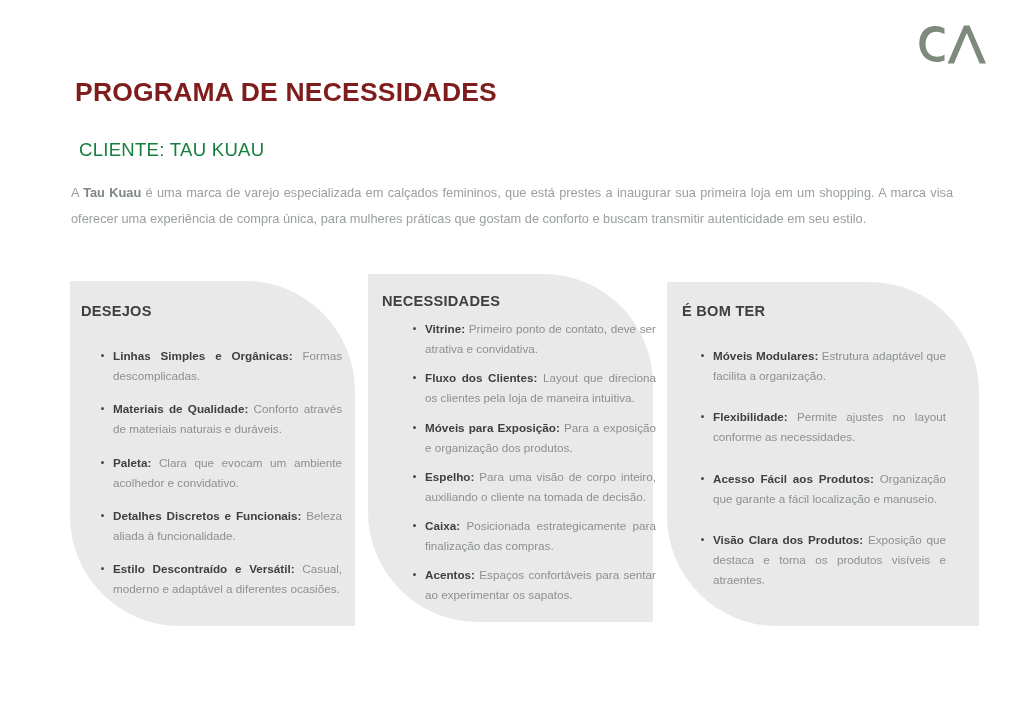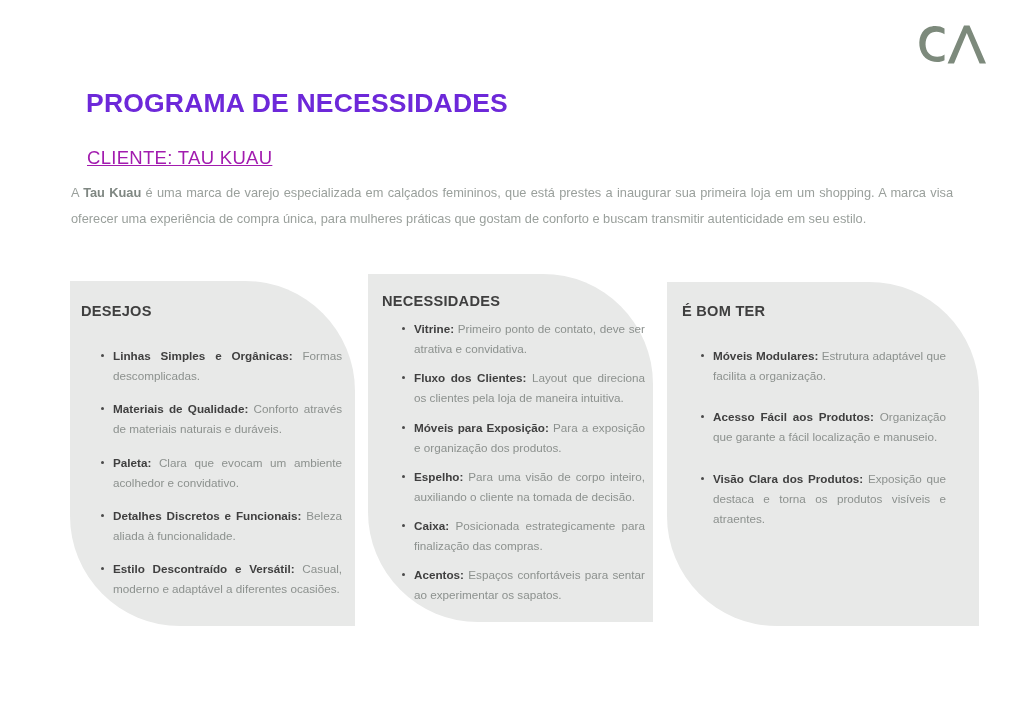--- a/index.html
+++ b/index.html
@@ -31,36 +31,35 @@
   .logo svg { display: block; }
 
   
   .title {
     position: absolute;
     left: 71px;
     top: 73px;
     font-size: 26.5px;
     font-weight: 700;
     letter-spacing: 0.2px;
-    color: #6d28d9;
-    margin: 15px;
+    color: #7f1d1d;
+    margin: 4px;
     white-space: nowrap;
     text-align: center;
   }
   .subtitle {
     position: absolute;
     left: 71px;
     top: 131px;
     font-size: 18.5px;
     font-weight: 400;
     letter-spacing: 0.3px;
-    color: #a21caf;
-    margin: 16px;
+    color: #15803d;
+    margin: 8px;
     white-space: nowrap;
-    text-decoration: underline;
   }
 
   
   .intro {
     position: absolute;
     left: 71px;
     top: 180px;
     width: 882px;
     font-size: 12.8px;
     line-height: 2.06;
@@ -106,21 +105,21 @@
   .card-2 .card-title { left: 14px; top: 19px; }
   .card-3 .card-title { left: 15px; top: 21px; }
 
   .card-list {
     position: absolute;
     margin: 0;
     padding: 0;
     list-style: none;
   }
   .card-1 .card-list { left: 30px; top: 65px; width: 242px; }
-  .card-2 .card-list { left: 33px; top: 45px; width: 244px; }
+  .card-2 .card-list { left: 44px; top: 45px; width: 244px; }
   .card-3 .card-list { left: 33px; top: 64px; width: 246px; }
 
   .card-list li {
     position: relative;
     padding-left: 13px;
     font-size: 11.7px;
     line-height: 1.72;
     color: #8c918e;
     text-align: justify;
     text-justify: inter-word;
@@ -187,19 +186,20 @@
         <li><span class="term">Espelho:</span><span> Para uma visão de corpo inteiro, auxiliando o cliente na tomada de decisão.</span></li>
         <li><span class="term">Caixa:</span><span> Posicionada estrategicamente para finalização das compras.</span></li>
         <li><span class="term">Acentos:</span><span> Espaços confortáveis para sentar ao experimentar os sapatos.</span></li>
       </ul>
     </section>
 
     <section class="card card-3">
       <h3 class="card-title">É BOM TER</h3>
       <ul class="card-list">
         <li><span class="term">Móveis Modulares:</span><span> Estrutura adaptável que facilita a organização.</span></li>
+        <li><span class="term">Flexibilidade:</span><span> Permite ajustes no layout conforme as necessidades.</span></li>
         <li><span class="term">Acesso Fácil aos Produtos:</span><span> Organização que garante a fácil localização e manuseio.</span></li>
         <li><span class="term">Visão Clara dos Produtos:</span><span> Exposição que destaca e torna os produtos visíveis e atraentes.</span></li>
       </ul>
     </section>
 
   </div>
 </div>
 
 </body></html>

